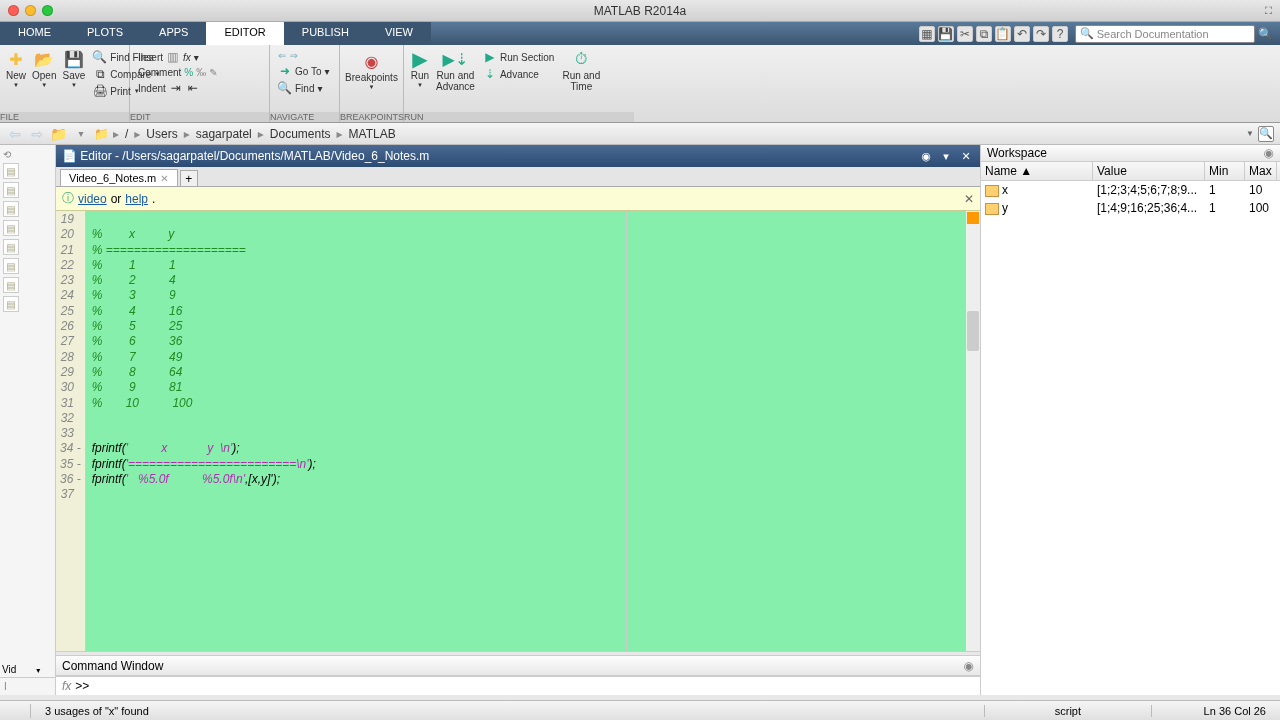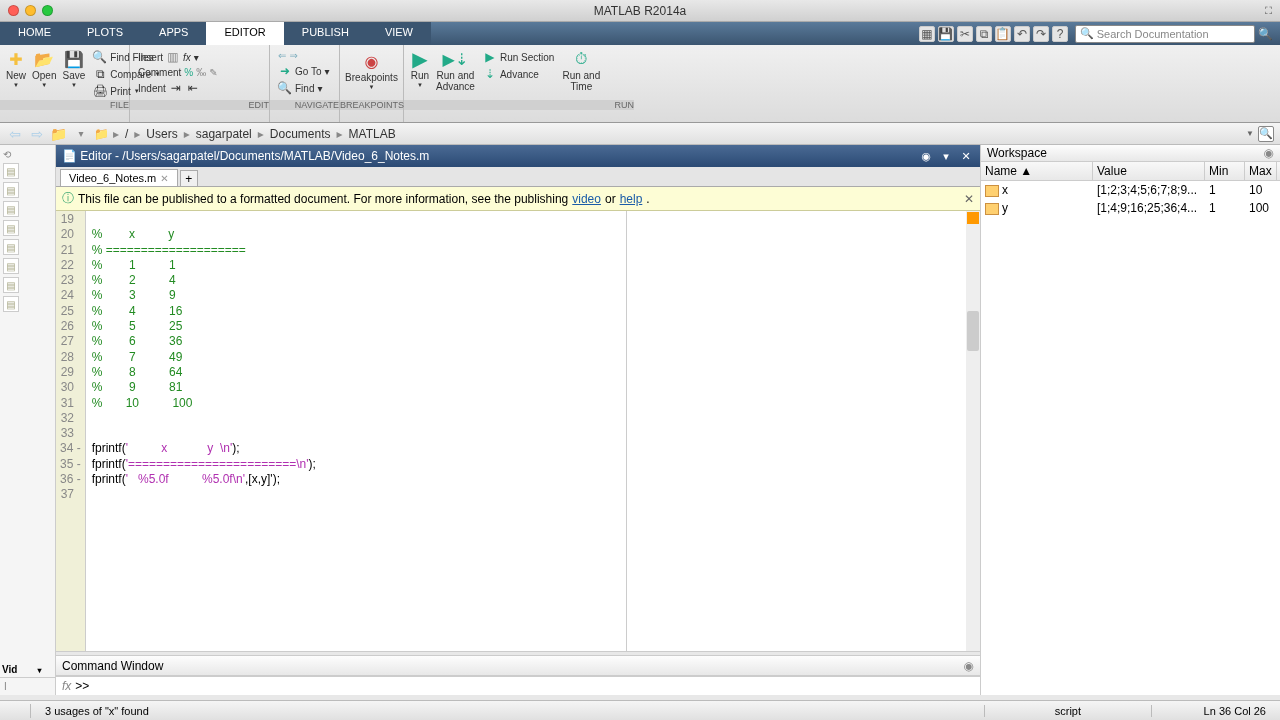--- a/index.html
+++ b/index.html
@@ -11,21 +11,21 @@
 .red { background: #ff5f57; } .yellow { background: #ffbd2e; } .green { background: #28c940; }
 .titlebar-title { position: absolute; left: 50%; transform: translateX(-50%); color: #333; }
 .maxbtn { margin-left: auto; color: #555; font-size: 10px; }
 
 .tabs { display: flex; background: #3b5570; height: 23px; }
 .tab { padding: 4px 18px; color: #fff; font-size: 11px; cursor: pointer; }
 .tab.active { background: #fff; color: #000; }
 
 .toolstrip { background: linear-gradient(#f0f0f0,#dcdcdc); height: 78px; display: flex; border-bottom: 1px solid #999; position: relative; }
 .group { border-right: 1px solid #bbb; padding: 2px 6px; display: flex; flex-direction: column; justify-content: space-between; position: relative; }
-.group-label { position: absolute; bottom: 12px; left: 0; right: 0; text-align: right; font-size: 9px; color: #666; background: #d0d0d0; }
+.group-label { position: absolute; bottom: 0; left: 0; right: 0; text-align: left; font-size: 9px; color: #666; background: #d0d0d0; }
 .btns { display: flex; gap: 6px; padding-top: 2px; }
 .vbtn { display: flex; flex-direction: column; align-items: center; gap: 1px; font-size: 10px; color: #333; }
 .vbtn .ico { width: 20px; height: 20px; display: flex; align-items: center; justify-content: center; font-size: 16px; }
 .hbtn { display: flex; align-items: center; gap: 3px; font-size: 10px; color: #333; padding: 1px 2px; }
 .hbtn .ico { width: 14px; height: 14px; display: flex; align-items: center; justify-content: center; font-size: 12px; }
 .stack { display: flex; flex-direction: column; gap: 1px; }
 .qa { width: 16px; height: 16px; font-size: 12px; color: #555; display: flex; align-items: center; justify-content: center; background: #e5e5e5; border: 1px solid #ccc; border-radius: 2px; }
 .searchbox { width: 180px; height: 18px; border: 1px solid #888; border-radius: 2px; background: #fff; display: flex; align-items: center; padding: 0 4px; font-size: 11px; color: #888; margin-left: 4px; }
 .searchbox .mag { color: #888; margin-right: 3px; }
 
@@ -34,36 +34,36 @@
 .addressbar { height: 22px; background: linear-gradient(#f5f5f5,#e0e0e0); display: flex; align-items: center; padding: 0 6px; gap: 4px; border-bottom: 1px solid #bbb; font-size: 12px; }
 .addressbar .nav { width: 18px; height: 18px; color: #aacee8; font-size: 14px; display:flex;align-items:center;justify-content:center; }
 .addressbar .crumb { color: #333; padding: 0 2px; }
 .addressbar .sep { color: #888; }
 .addressbar .mag2 { margin-left: auto; width:16px;height:16px;color:#4a7aa8;border:1px solid #888;border-radius:2px;display:flex;align-items:center;justify-content:center;font-size:11px;background:#fff; }
 
 .mainarea { display: flex; height: 550px; }
 .leftgutter { width: 56px; background: #f5f5f5; border-right: 1px solid #ccc; display: flex; flex-direction: column; font-size: 10px; }
 .leftgutter .iconcol { flex: 1; display: flex; flex-direction: column; gap: 3px; padding: 4px 3px; }
 .gic { width: 16px; height: 16px; background: #fff; border: 1px solid #ccc; font-size: 10px; display:flex;align-items:center;justify-content:center;color:#aa8; }
-.vidlbl { font-size: 10px; padding: 2px; display: flex; align-items: flex-end; gap: 20px; font-weight: bold; }
+.vidlbl { font-size: 10px; padding: 2px; display: flex; align-items: flex-end; gap: 20px; }
 
 .centercol { flex: 1; display: flex; flex-direction: column; min-width: 0; }
 .editor-titlebar { height: 22px; background: linear-gradient(#4a6a94,#2b4a74); color: #fff; display: flex; align-items: center; padding: 0 6px; font-size: 12px; }
 .editor-titlebar .spacer { flex: 1; }
 .etbtn { width: 16px; height: 16px; color: #fff; margin-left: 4px; font-size: 11px; display:flex;align-items:center;justify-content:center; }
 .filetabs { height: 20px; background: #e5e5e5; display: flex; align-items: flex-end; border-bottom: 1px solid #aaa; }
 .filetab { background: #fff; border: 1px solid #aaa; border-bottom: none; padding: 2px 8px; font-size: 11px; display: flex; align-items: center; gap: 4px; margin-left: 4px; }
 .filetab .x { color: #999; font-size: 10px; }
 .addtab { width: 18px; height: 16px; border: 1px solid #aaa; border-bottom: none; margin-left: 2px; display: flex; align-items: center; justify-content: center; font-size: 12px; background: #f0f0f0; }
 .infobar { background: #fdfdd5; border-bottom: 1px solid #cc9; padding: 3px 6px; font-size: 12px; display: flex; align-items: center; gap: 4px; }
 .infobar a { color: #1a5ca8; text-decoration: underline; }
 .infobar .closex { margin-left: auto; color: #666; }
 .infobar .infoi { color: #4a7; font-size: 12px; }
 
-.code { background: #ffffff; flex: 1; display: flex; font-family: Menlo, Consolas, monospace; font-size: 12px; overflow: hidden; position: relative; }
+.code { background: #86efac; flex: 1; display: flex; font-family: Menlo, Consolas, monospace; font-size: 12px; overflow: hidden; position: relative; font-style: italic; }
 .gutter { background: #f0f0d8; color: #888; text-align: right; padding: 1px 4px; border-right: 1px solid #ccc; line-height: 15.3px; min-width: 24px; }
 .codetext { padding: 1px 6px; line-height: 15.3px; white-space: pre; }
 .cmt { color: #228b22; text-align: center; }
 .str { color: #b030b0; }
 .codewrap { position: relative; flex: 1; }
 .vline { position: absolute; top: 0; bottom: 0; left: 540px; border-left: 1px solid #ccc; }
 .scrollbar { position: absolute; right: 0; top: 0; bottom: 0; width: 14px; background: #eee; }
 .sthumb { position: absolute; right: 1px; top: 100px; width: 12px; height: 40px; background: #ccc; border-radius: 2px; }
 .sqtop { position: absolute; right: 1px; top: 1px; width: 12px; height: 12px; background: #f90; }
 
@@ -287,21 +287,20 @@
     </div>
     <div class="filetabs">
       <div class="filetab">
         <span>Video_6_Notes.m</span>
         <span class="x">✕</span>
       </div>
       <div class="addtab">+</div>
     </div>
     <div class="infobar">
       <span class="infoi">ⓘ</span>
-      <span>This file can be published to a formatted document. For more information, see the publishing </span>
       <a>video</a>
       <span> or </span>
       <a>help</a>
       <span>.</span>
       <span class="closex">✕</span>
     </div>
     <div class="code">
       <div class="gutter" id="gutter">
           <pre style="margin:0;font-family:inherit;">19  
 20  

